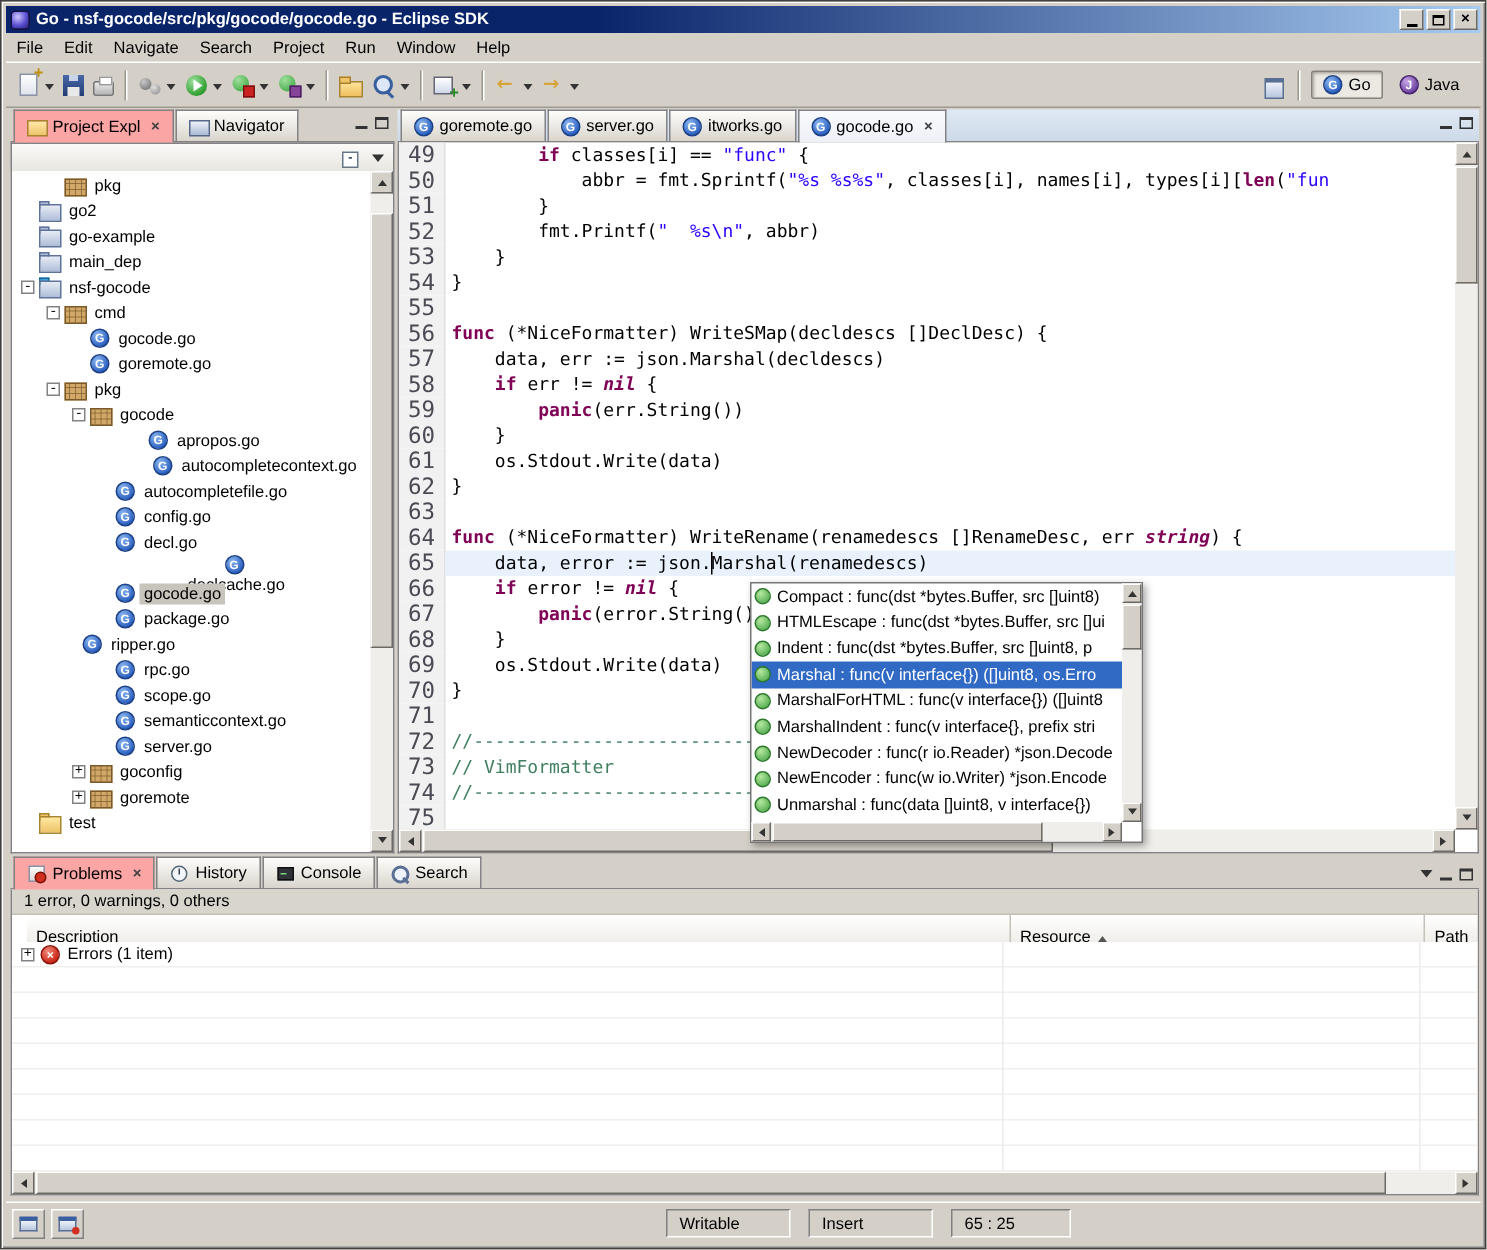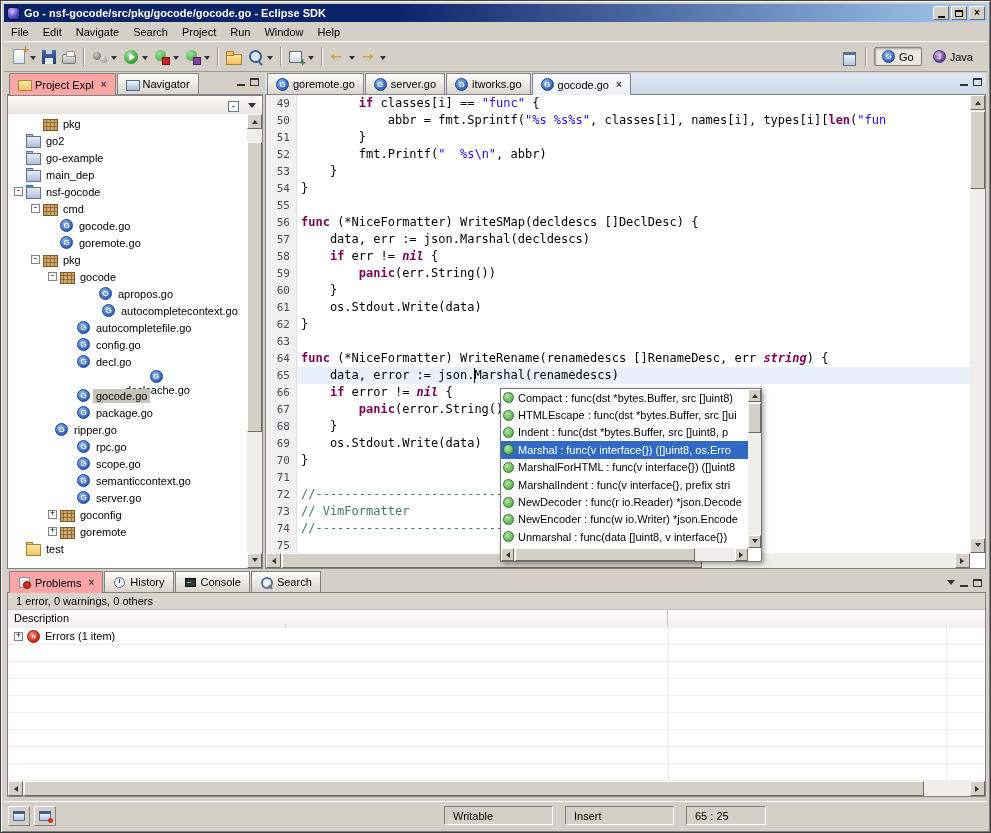--- a/index.html
+++ b/index.html
@@ -123,21 +123,21 @@
   .tri-up-sm { width:0; height:0; border:3px solid transparent; border-bottom:4px solid #555; display:inline-block; margin-bottom:2px; }
 
   
   #editor { position:absolute; left:264px; top:72px; width:721px; height:496px; }
   #editor-tabs { background:linear-gradient(#e0e9f5,#cdd9e8); }
   #editor-body { position:absolute; top:22px; left:0; right:0; bottom:0; border:1px solid #848284; border-top:none; background:#fff; }
   #code { position:absolute; left:0; top:0; right:15px; bottom:15px; overflow:hidden;
     font-family:"DejaVu Sans Mono","Liberation Mono",monospace; font-size:12px; }
   .crow { display:flex; height:17px; line-height:17px; white-space:pre; }
   .ln { width:31px; padding-right:6px; text-align:right; background:#f1f1f1; color:#4a4a55; flex:none;
-    font-size:11px; border-right:1px solid #e0e0e0; }
+    font-size:15px; border-right:1px solid #e0e0e0; }
   .ct { position:relative; padding-left:4px; flex:1; }
   .crow.cur .ct { background:var(--current-line); }
   .caret { position:absolute; top:1px; width:1px; height:15px; background:#000; }
   .sg-p { color:#000; }
   .sg-k { color:var(--keyword); font-weight:bold; }
   .sg-ki { color:var(--keyword); font-weight:bold; font-style:italic; }
   .sg-s { color:var(--string); }
   .sg-c { color:var(--comment); }
 
   
@@ -148,22 +148,22 @@
   .acitem.sel { background:var(--selection); color:#fff; }
   .ac-icon { width:11px; height:11px; border-radius:50%; background:radial-gradient(circle at 35% 30%, #b5e8a0, #3f9f3f); border:1px solid #2a7a2a; flex:none; }
   #ac-vscroll { right:0; top:0; bottom:13px; width:13px; }
   #ac-hscroll { left:0; right:13px; bottom:0; height:13px; }
   .sbtn.sm { width:13px; height:13px; }
 
   
   #bottom { position:absolute; left:6px; top:570px; width:979px; height:226px; }
   #bottom-body { position:absolute; top:22px; left:0; right:0; bottom:0; border:1px solid #848284; border-top:none; background:#fff; }
   #prob-summary { position:absolute; top:0; left:0; right:0; height:17px; background:#d8d5cd; padding:2px 8px; border-bottom:1px solid #c2bfb7; }
-  #prob-header { position:absolute; top:17px; left:0; right:0; height:31px; display:flex;
-    background:linear-gradient(#ffffff,#e6e3dc); border-bottom:1px solid #b5b2aa;flex-direction:column; }
+  #prob-header { position:absolute; top:17px; left:10px; right:0; height:31px; display:flex;
+    background:linear-gradient(#ffffff,#e6e3dc); border-bottom:1px solid #b5b2aa; }
   .pcol { padding:2px 6px; border-right:1px solid #c5c2ba; display:flex; align-items:center; gap:5px; }
   .pcol-desc { width:660px; } .pcol-res { width:278px; } .pcol-path { flex:1; border-right:none; }
   #prob-body { position:absolute; top:35px; left:0; right:0; bottom:15px; background:#fff; overflow:hidden; }
   #prob-body::before { content:""; position:absolute; left:660px; top:0; bottom:0; width:1px; background:#ececec; }
   #prob-body::after { content:""; position:absolute; left:938px; top:0; bottom:0; width:1px; background:#ececec; }
   .prow { height:17px; display:flex; align-items:center; border-bottom:1px solid #f0efec; }
   .toggle.pt { margin:0 4px 0 6px; }
   .err-ic { width:13px; height:13px; border-radius:50%; background:radial-gradient(circle at 35% 30%, #f08a7a, #cc2a1a 70%);
     border:1px solid #8a1408; color:#fff; font:bold 8px/11px "Liberation Sans",sans-serif; text-align:center; margin-right:5px; flex:none; }
   .mini { width:13px; height:13px; position:relative; display:inline-block; flex:none; }
@@ -181,21 +181,21 @@
   
   #statusbar { position:absolute; left:3px; right:3px; bottom:3px; height:28px; border-top:1px solid #fff;
     display:flex; align-items:center; gap:4px; padding:0 4px; }
   .fvbtn { width:22px; height:20px; border:1px solid; border-color:#fff #808080 #808080 #fff;
     display:flex; align-items:center; justify-content:center; position:relative; }
   .fv-ic { width:12px; height:10px; background:linear-gradient(#eef2fa,#b8c6de); border:1px solid #5a6f94; border-top:3px solid #3a5f9f; }
   .fv-dot { position:absolute; right:2px; bottom:2px; width:5px; height:5px; border-radius:50%; background:#d03020; }
   .sspacer { width:380px; }
   .sfield { height:19px; border:1px solid; border-color:#808080 #fff #fff #808080; padding:2px 8px;
     display:flex; align-items:center; margin-right:8px; }
-  .sfield.w95 { width:109px;text-align:right; } .sfield.w80 { width:80px; }
+  .sfield.w95 { width:83px;text-align:right; } .sfield.w80 { width:80px; }
 </style>
 </head>
 <body>
 
 <div id="window">
 
   <div id="titlebar">
     <span class="app-icon"></span>
     <span id="title-text">Go - nsf-gocode/src/pkg/gocode/gocode.go - Eclipse SDK</span>
     <span class="winbtns">

